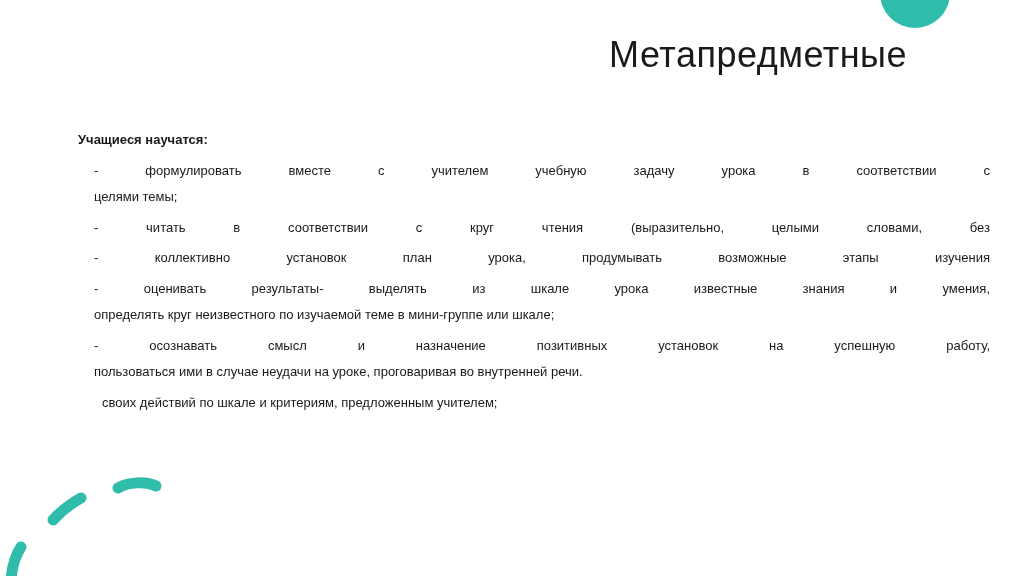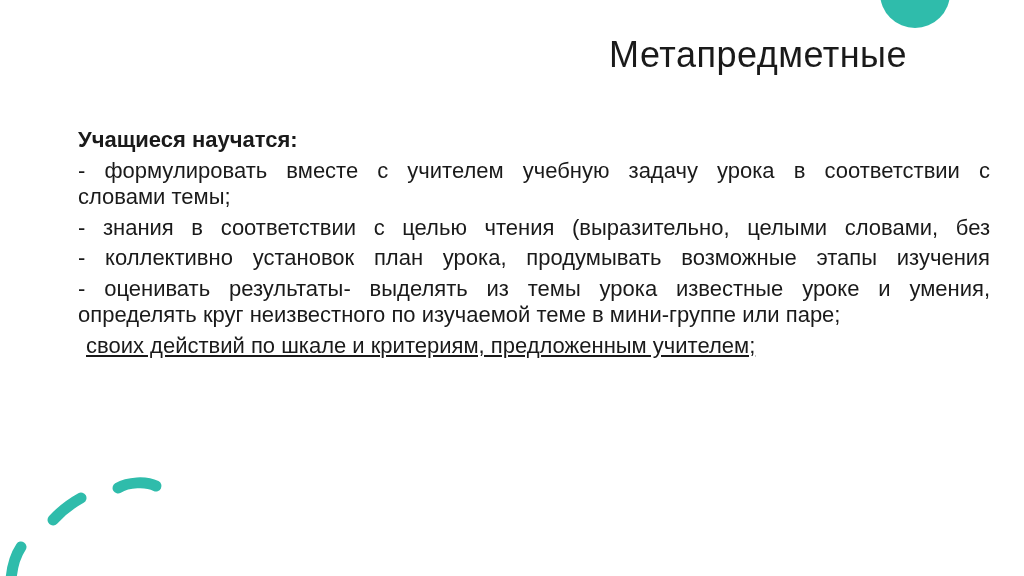--- a/index.html
+++ b/index.html
@@ -53,31 +53,31 @@
     color: var(--text, #1a1a1a);
     z-index: 2;
     letter-spacing: 0.5px;
     margin-left: 7px;
   }
   .content {
     position: absolute;
     left: 78px;
     top: 127px;
     width: 912px;
-    font-size: 22px;
+    font-size: 13px;
     line-height: 26.5px;
     color: var(--text, #1a1a1a);
     z-index: 2;
   }
   .content p { margin: 0 0 4px 0; }
   .heading { font-weight: 700; }
   
-  .line { text-align: left; }
+  .line { text-align: left; margin-left: 16px; }
   .line.j { text-align: justify; text-align-last: justify; }
-  .indent { padding-left: 8px; text-decoration: underline; }
+  .indent { padding-left: 8px; }
 </style>
 </head>
 <body>
 
 <div class="slide">
 
   <div class="circle-deco"></div>
 
   <svg class="arc-deco" viewBox="0 0 1024 576" xmlns="http://www.w3.org/2000/svg">
     <path d="M 118 488 C 128 482 146 481 156 486"></path>
@@ -86,37 +86,41 @@
   </svg>
 
   <h1 class="title">Метапредметные</h1>
 
   <div class="content">
 
     <p class="heading">Учащиеся научатся:</p>
 
     <p>
       <span class="line j" style="display:block">- формулировать вместе с учителем учебную задачу урока в соответствии с</span>
-      <span class="line" style="display:block">словами темы;</span>
+      <span class="line" style="display:block">целями темы;</span>
     </p>
 
 
     <p>
-      <span class="line j" style="display:block">- знания в соответствии с целью чтения (выразительно, целыми словами, без</span>
+      <span class="line j" style="display:block">- читать в соответствии с круг чтения (выразительно, целыми словами, без</span>
     </p>
 
     <p>
       <span class="line j" style="display:block">- коллективно установок план урока, продумывать возможные этапы изучения</span>
     </p>
 
 
     <p>
-      <span class="line j" style="display:block">- оценивать результаты- выделять из темы урока известные уроке и умения,</span>
-      <span class="line" style="display:block">определять круг неизвестного по изучаемой теме в мини-группе или паре;</span>
+      <span class="line j" style="display:block">- оценивать результаты- выделять из шкале урока известные знания и умения,</span>
+      <span class="line" style="display:block">определять круг неизвестного по изучаемой теме в мини-группе или шкале;</span>
     </p>
 
+    <p>
+      <span class="line j" style="display:block">- осознавать смысл и назначение позитивных установок на успешную работу,</span>
+      <span class="line" style="display:block">пользоваться ими в случае неудачи на уроке, проговаривая во внутренней речи.</span>
+    </p>
 
     <p class="indent">
       <span class="line" style="display:block">своих действий по шкале и критериям, предложенным учителем;</span>
     </p>
 
   </div>
 </div>
 
 </body></html>

